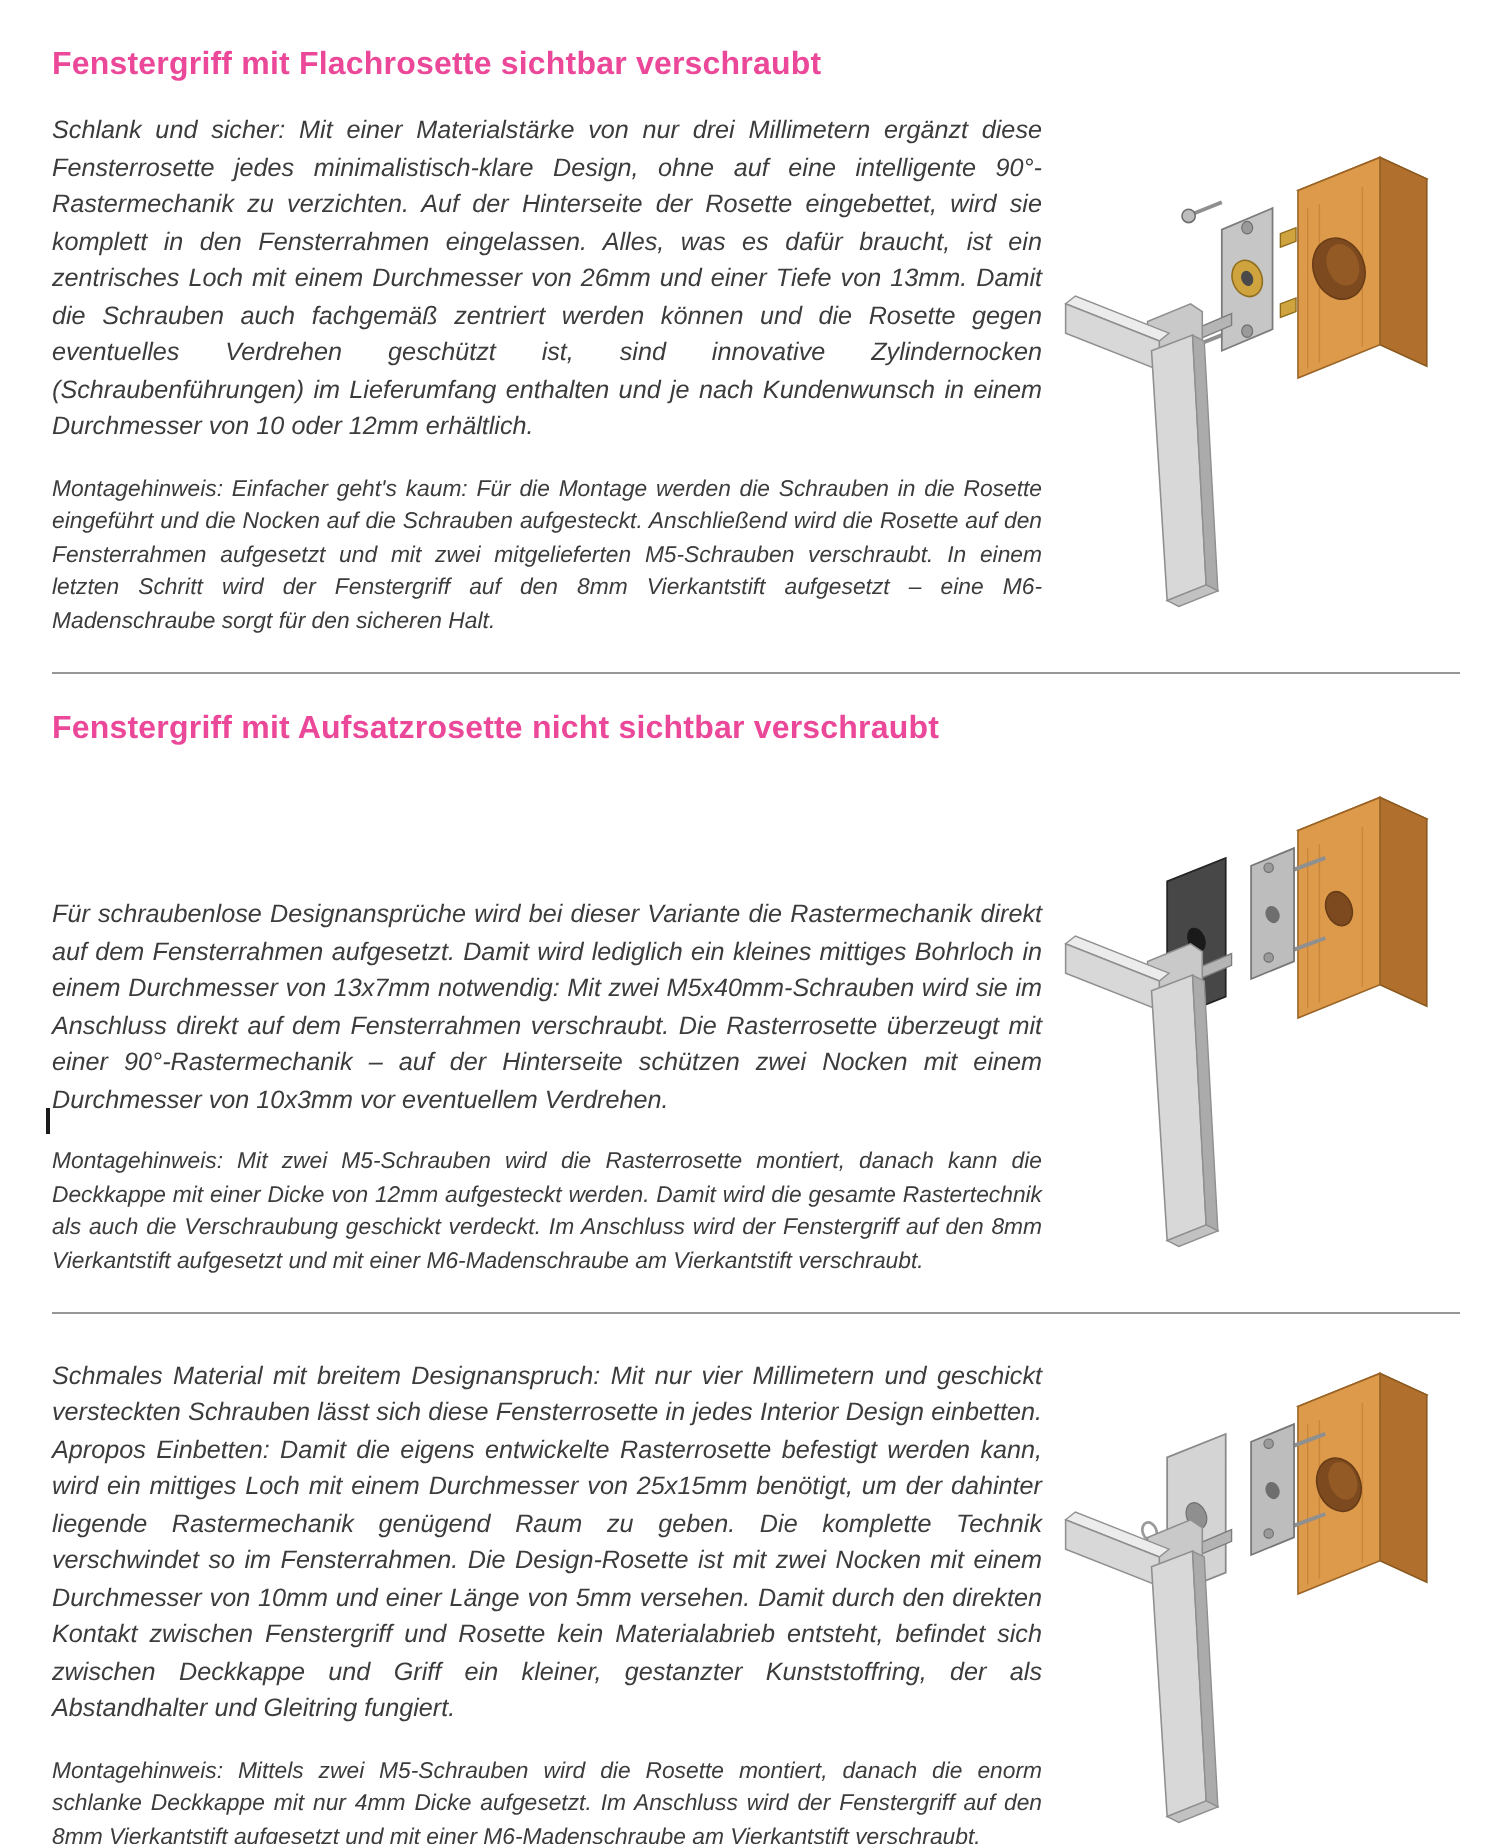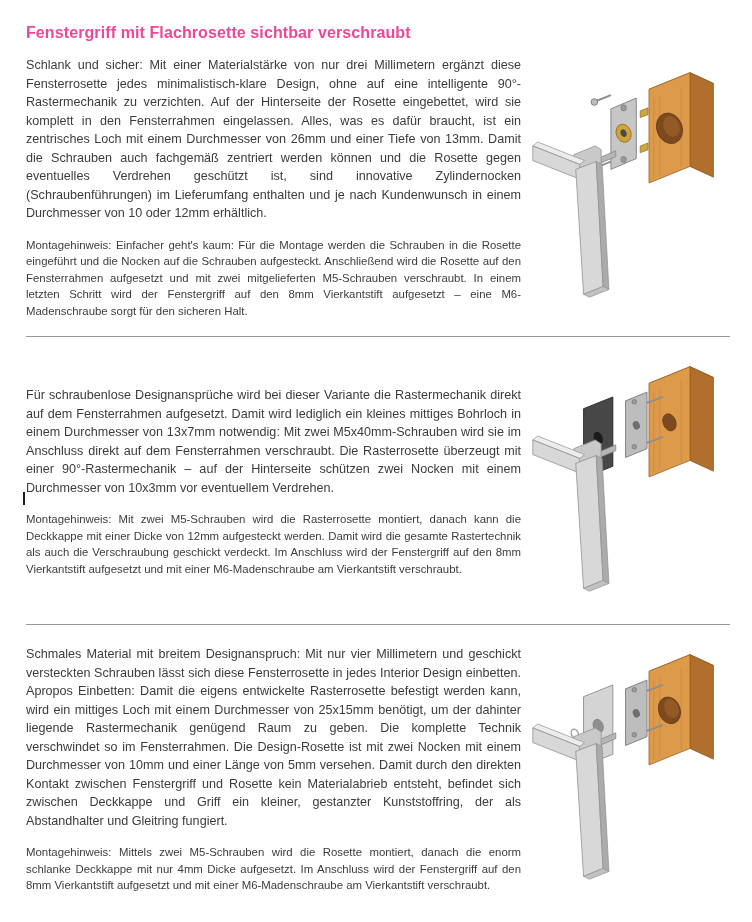--- a/index.html
+++ b/index.html
@@ -9,21 +9,21 @@
     font-family:"Liberation Sans", sans-serif;
     color:#3c3c3c;
     -webkit-font-smoothing:antialiased;
   }
   .page { padding:24px 22px 0 26px; }
   section.block { position:relative; }
   h2.section-title {
     font-size:16px; font-weight:bold; color:#ec4899;
     letter-spacing:0.1px; margin-bottom:14px;
   }
-  .row { display:flex; align-items:center; }
+  .row { display:flex; align-items:flex-end;font-style:italic; }
   .text-col { width:500px; position:relative; }
   .body-text {
     font-size:12.6px; line-height:18.5px; text-align:justify;
     hyphens:auto; color:#3c3c3c;
   }
   .montage-text {
     font-size:11.4px; line-height:16.5px; text-align:justify;
     hyphens:auto; margin-top:14px; color:#3c3c3c;
   }
   .illu-col {
@@ -94,20 +94,21 @@
             <polygon points="60,246 80,238 86,241 66,249" fill="#c2c2c2" stroke="#8f8f8f" stroke-width="0.7"></polygon>
           </g>
         </svg>
       </div>
     </div>
   </section>
 
   <hr class="divider">
 
   <section class="block">
+    <h2 class="section-title">Fenstergriff mit Aufsatzrosette nicht sichtbar verschraubt</h2>
     <div class="row">
       <div class="text-col">
         <p class="body-text">Für schraubenlose Designansprüche wird bei dieser Variante die Rastermechanik direkt auf dem Fensterrahmen aufgesetzt. Damit wird lediglich ein kleines mittiges Bohrloch in einem Durchmesser von 13x7mm notwendig: Mit zwei M5x40mm-Schrauben wird sie im Anschluss direkt auf dem Fensterrahmen verschraubt. Die Rasterrosette überzeugt mit einer 90°-Rastermechanik – auf der Hinterseite schützen zwei Nocken mit einem Durchmesser von 10x3mm vor eventuellem Verdrehen.</p>
         <span class="caret" style="bottom:72px;"></span>
         <p class="montage-text">Montagehinweis: Mit zwei M5-Schrauben wird die Rasterrosette montiert, danach kann die Deckkappe mit einer Dicke von 12mm aufgesteckt werden. Damit wird die gesamte Rastertechnik als auch die Verschraubung geschickt verdeckt. Im Anschluss wird der Fenstergriff auf den 8mm Vierkantstift aufgesetzt und mit einer M6-Madenschraube am Vierkantstift verschraubt.</p>
       </div>
       <div class="illu-col">
         <svg viewBox="0 0 210 265" width="205" height="259">
           <g>
             <polygon points="127,36 169,19 193,30 151,47" fill="#e9b26a" stroke="#9a6426" stroke-width="0.8"></polygon>

